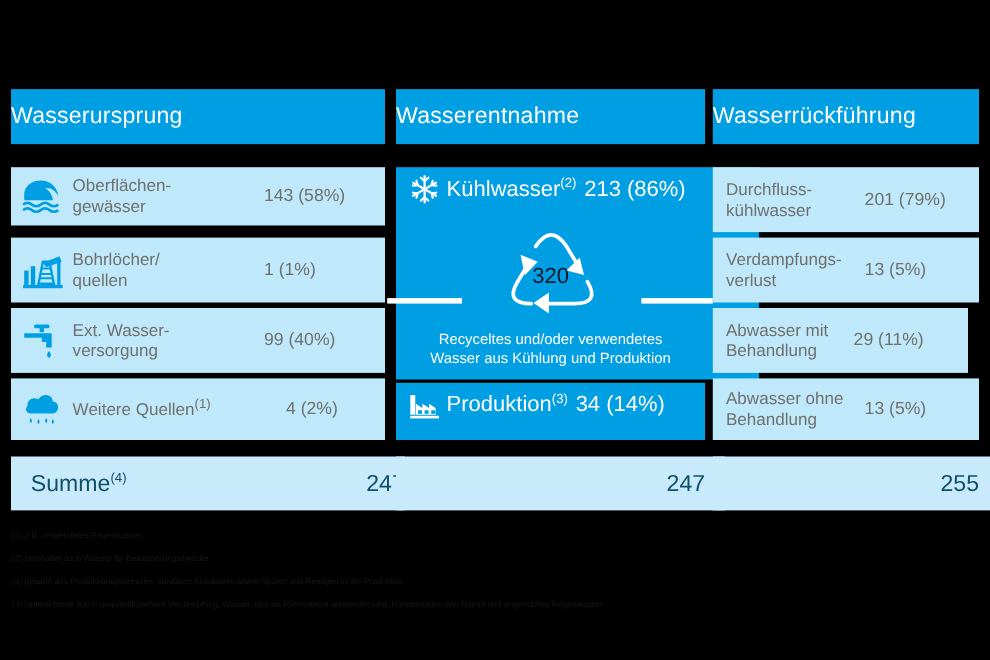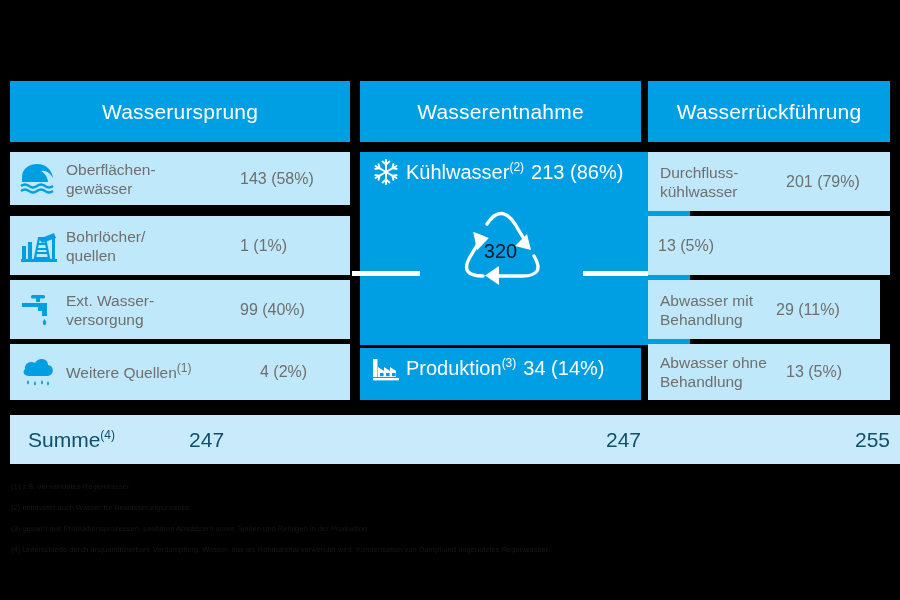--- a/index.html
+++ b/index.html
@@ -10,24 +10,24 @@
     overflow:hidden;
     position:relative;
   }
   .stage{position:absolute;left:0;top:0;width:900px;height:600px;}
 
   
   .hdr{
     position:absolute;
     background:#009fe3;
     color:#ffffff;
-    display:flex;align-items:center;justify-content:center;
+    display:flex;align-items:center;justify-content:flex-start;
     font-size:21px;
     letter-spacing:.2px;
-    height:61px;
+    height:50px;
   }
   #hdr-left  {left:10px;  top:81px; width:340px;}
   #hdr-mid   {left:360px; top:81px; width:281px;}
   #hdr-right {left:648px; top:81px; width:242px;}
 
   
   .row{
     position:absolute;
     background:#bfe9fa;
     display:flex;align-items:center;
@@ -69,21 +69,21 @@
 
   
   .sum{
     position:absolute;
     background:#c9eafa;
     color:#0d4f6c;
     font-size:21px;
     display:flex;align-items:center;
     height:49px;
   }
-  #sum-left {left:10px; top:415px;width:340px;padding:0 0 0 18px;}
+  #sum-left {left:10px; top:415px;width:340px;padding:0 0 0 18px;justify-content:space-between;}
   #sum-mid  {left:360px;top:415px;width:281px;justify-content:flex-end;padding-right:18px;}
   #sum-right{left:648px;top:415px;width:242px;justify-content:flex-end;padding-right:18px;}
   #sum-left .sum-val{margin-left:74px;}
   .sup{font-size:12px;vertical-align:super;line-height:0;}
 
   
   .mid-panel{
     position:absolute;
     left:360px;
     background:#009fe3;
@@ -236,20 +236,22 @@
           <path d="M95 52 Q107 72 83 72 L60 72"></path>
           <path d="M44 72 Q20 72 31 53 L43 33"></path>
         </g>
         <path d="M88 30 L92 46 L76 42 Z" fill="#ffffff"></path>
         <path d="M60 81 L46 71.5 L60 62 Z" fill="#ffffff"></path>
         <path d="M36 26 L50 35.5 L36 45 Z" fill="#ffffff" transform="rotate(-12 43 35.5)"></path>
       </svg>
     </div>
     <div id="recycle-num">320</div>
 
+    <div id="mid-caption">Recyceltes und/oder verwendetes
+Wasser aus Kühlung und Produktion</div>
   </div>
 
   <div class="mid-panel" id="mid-bot">
     <div class="mid-head" style="top:7px;">
       <span class="ico">
         <svg width="30" height="26" viewBox="0 0 30 26">
           <path d="M2 4 L6.5 4 L6.5 22 L2 22 Z" fill="#ffffff"></path>
           <path d="M7 22 L7 12 L13 16 L13 12 L19 16 L19 12 L25 16 L25 22 Z" fill="#ffffff"></path>
           <rect x="2" y="23" width="26" height="2.4" fill="#ffffff"></rect>
           <rect x="9" y="18" width="3.6" height="3.2" fill="#009fe3"></rect>
@@ -264,20 +266,22 @@
 
   <div class="connector" id="conn-left"></div>
   <div class="connector" id="conn-right"></div>
 
   <div class="row noicon" id="r-row0">
     <span class="lbl">Durchfluss-
 kühlwasser</span>
     <span class="val">201 (79%)</span>
   </div>
   <div class="row noicon" id="r-row1">
+    <span class="lbl">Verdampfungs-
+verlust</span>
     <span class="val">13 (5%)</span>
   </div>
   <div class="row noicon" id="r-row2">
     <span class="lbl">Abwasser mit
 Behandlung</span>
     <span class="val">29 (11%)</span>
   </div>
   <div class="row noicon" id="r-row3">
     <span class="lbl">Abwasser ohne
 Behandlung</span>

